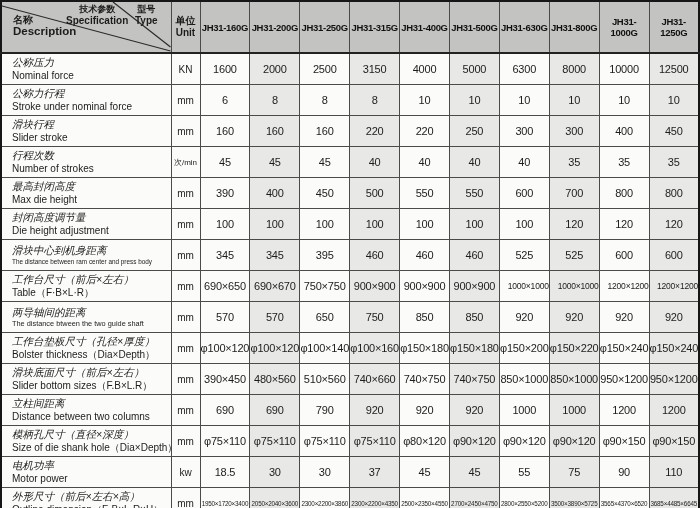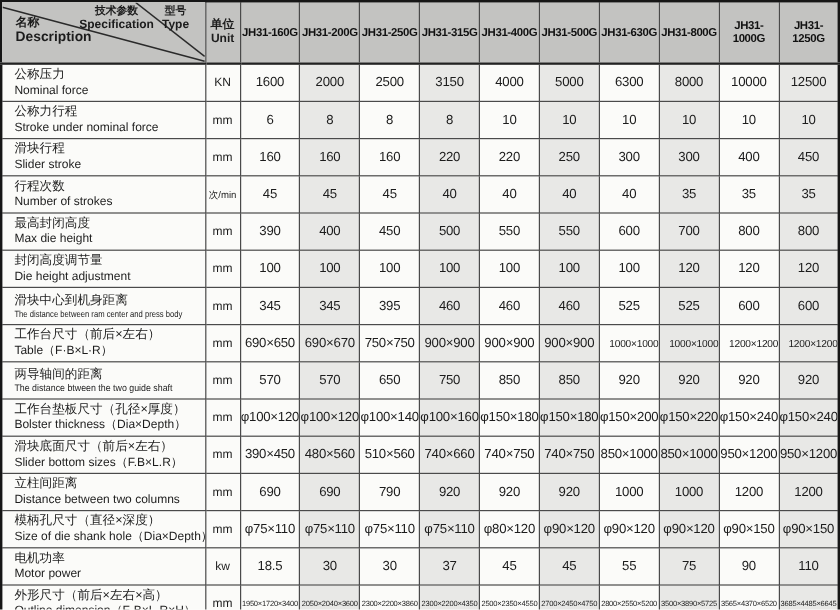--- a/index.html
+++ b/index.html
@@ -32,21 +32,21 @@
   .corner .b-spec{left:38px;top:3px;text-align:center;margin-left:26px;}
   .corner .b-type{left:133px;top:3px;text-align:center;}
   .corner .b-desc{left:11px;top:12px;}
   .corner .zh-s{display:block;font-size:9px;font-weight:bold;}
   .corner .en-s{display:block;font-size:10px;font-weight:bold;}
   .corner .b-desc .zh-s{font-size:10px;}
   .corner .b-desc .en-s{font-size:11.5px;}
   th.unit-h{font-size:10px;font-weight:bold;line-height:1.2;text-align:center;}
   tbody td{height:28px;background:#fbfbf9;}
   td.label{padding:1px 0 1px 10px;text-align:left;background:#fbfbf9;}
-  td.label .zh{font-size:10.5px;line-height:1.25;white-space:nowrap;}
+  td.label .zh{font-size:10.5px;line-height:1.25;white-space:nowrap;font-style:italic;}
   td.label .en{font-size:10px;line-height:1.2;white-space:nowrap;}
   td.label .en-s{font-size:8px;transform:scaleX(.92);transform-origin:0 50%;}
   td.label .en-xs{font-size:7.5px;transform:scaleX(.85);transform-origin:0 50%;}
   td.unit{font-size:10px;text-align:center;}
   td.u-s{font-size:8px;margin-left:40px;}
   td.val{font-size:11px;text-align:center;letter-spacing:-0.2px;}
   td.val.alt{background:var(--alt-bg,#e8e8e6);}
   td.val.fs3{font-size:11px;}
   td.val.fs2{font-size:8.5px;text-align:right;}
   td.val.fs1{font-size:6.3px;letter-spacing:-0.2px;}

